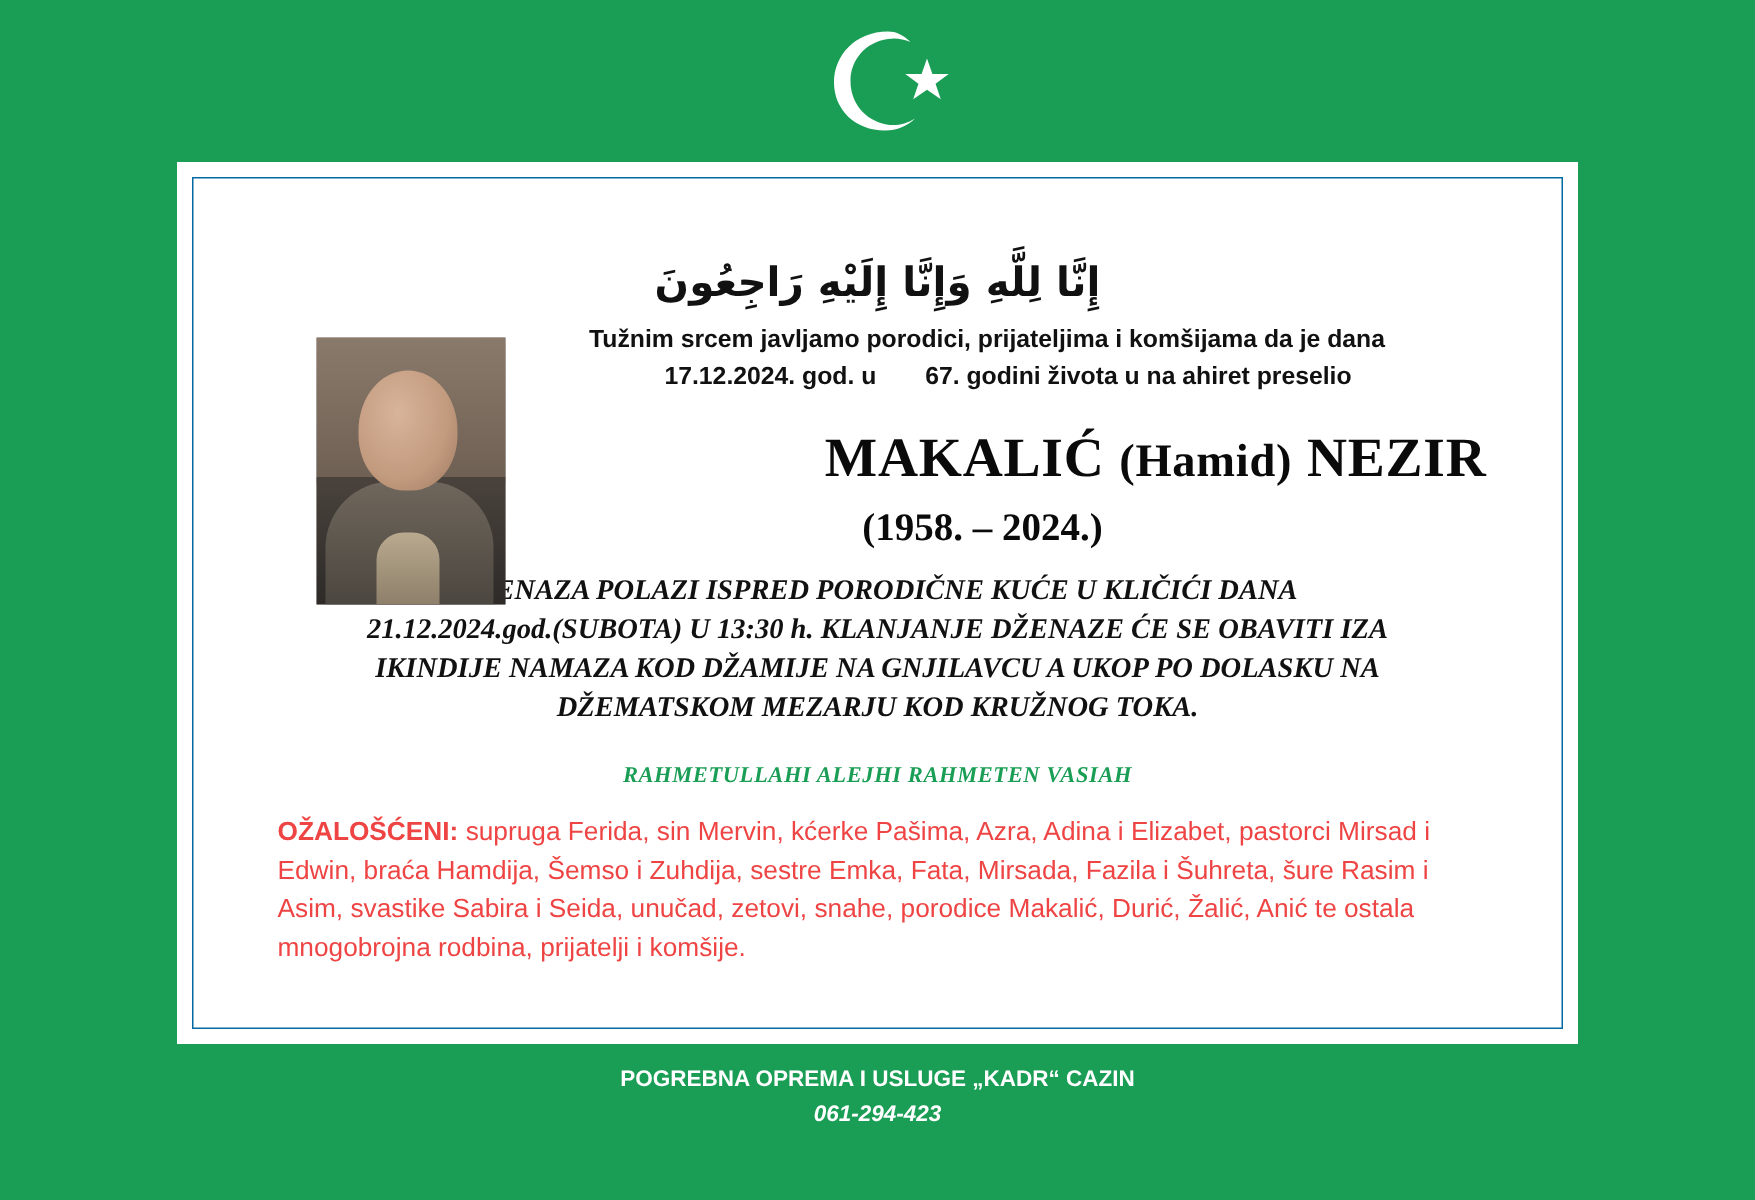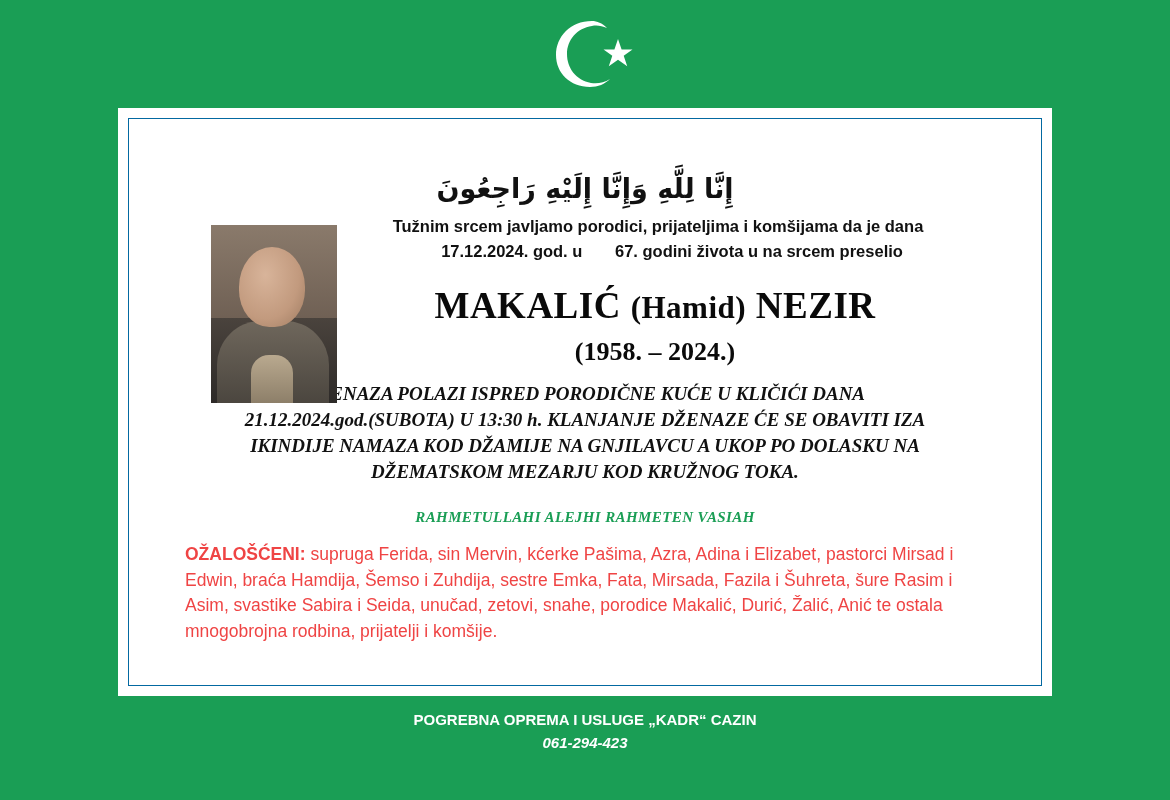--- a/index.html
+++ b/index.html
@@ -118,21 +118,21 @@
     color: #111;
     line-height: 1.5;
     margin: 4px 0 0 100px;
     padding-left: 60px;
     padding-right: 14px;
     font-weight: 600;
   }
   .intro .b { font-weight: bold; margin-left: 28px; }
 
   .name {
-    text-align: center;
+    text-align: right;
     font-family: "Liberation Serif", serif;
     font-size: 37px;
     font-weight: bold;
     color: #0a0a0a;
     margin: 20px 0 0 100px;
     padding-left: 40px;
     letter-spacing: 0.5px;
   }
   .name .mid { font-size: 31px; }
   .years {
@@ -214,21 +214,21 @@
           <div class="bg-wall"></div>
           <div class="bg-lower"></div>
           <div class="body"></div>
           <div class="shirt"></div>
           <div class="head"></div>
         </div>
 
         <div class="intro">
           <div>Tužnim srcem javljamo porodici, prijateljima i komšijama da je dana</div>
           <div>
-            <span class="b">17.12.2024.</span><span> god. u </span><span class="b">67.</span><span> godini  života u na srcem preselio</span>
+            <span class="b">17.12.2024.</span><span> god. u </span><span class="b">67.</span><span> godini  života u na ahiret preselio</span>
           </div>
         </div>
 
         <div class="name">
           <span>MAKALIĆ</span>
           <span class="mid">(Hamid)</span>
           <span>NEZIR</span>
         </div>
 
         <div class="years">(1958. – 2024.)</div>

